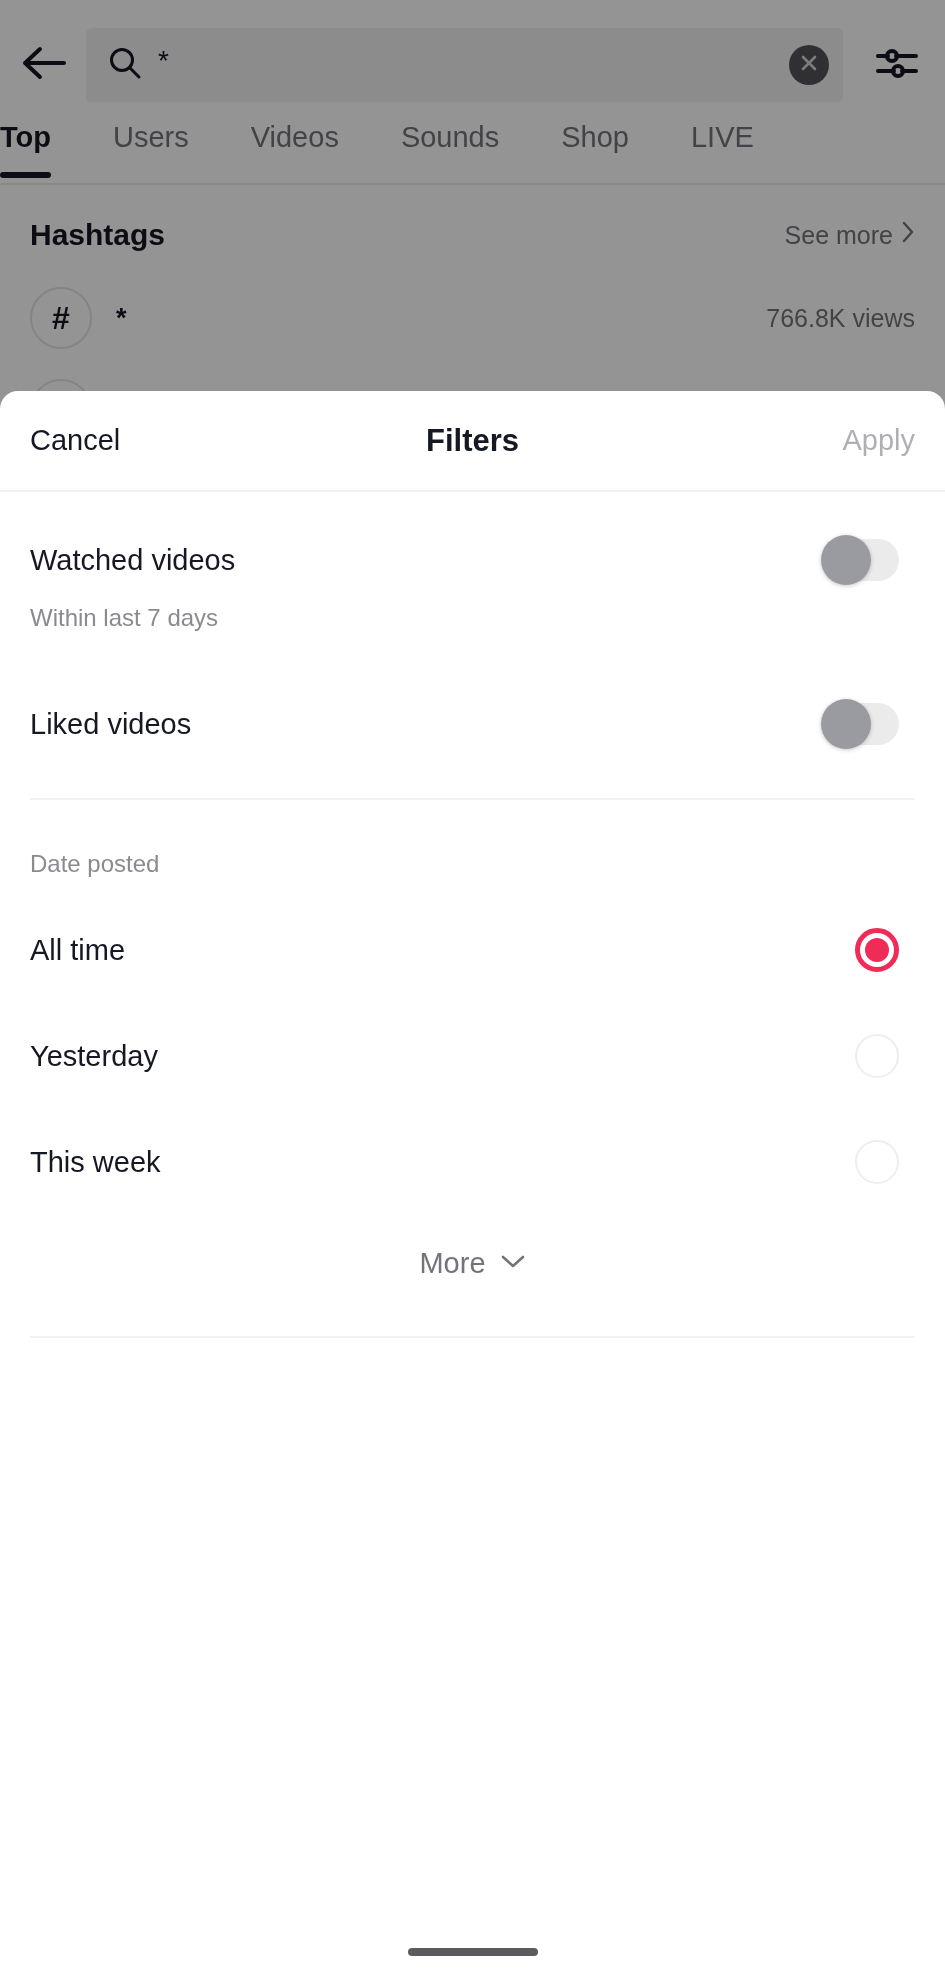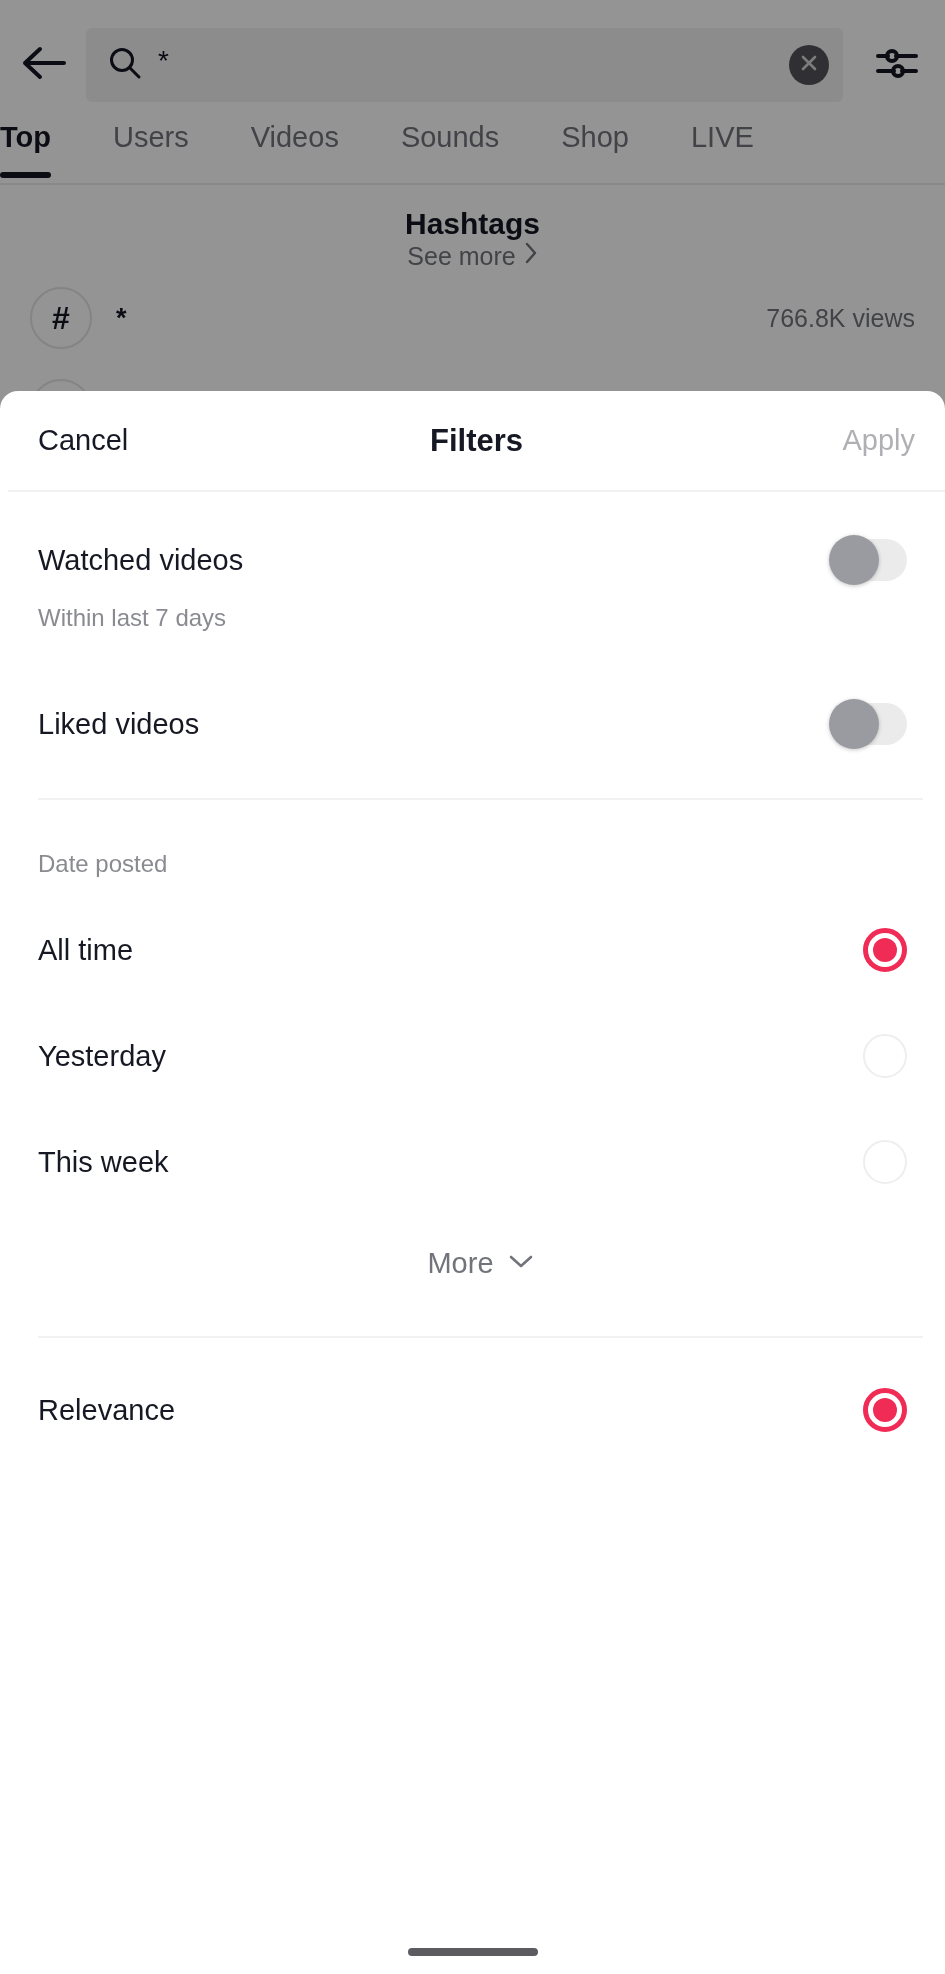--- a/index.html
+++ b/index.html
@@ -133,21 +133,20 @@
   .section-head {
     position: absolute;
     top: 207px;
     left: 0;
     width: 945px;
     height: 56px;
     display: flex;
     align-items: center;
     justify-content: space-between;
     padding: 0 30px;
-    flex-direction: column;
   }
   .section-head .title {
     font-size: 30px;
     font-weight: bold;
     color: #161823;
   }
   .see-more {
     font-size: 25px;
     color: #73747b;
     display: flex;
@@ -201,21 +200,20 @@
   
   #sheet {
     position: absolute;
     left: 0;
     bottom: 0;
     width: 945px;
     height: 1583px;
     background: #ffffff;
     border-radius: 18px 18px 0 0;
     overflow: hidden;
-    padding-left: 8px;
   }
 
   .sheet-header {
     position: relative;
     height: 99px;
     display: flex;
     align-items: center;
     padding: 0 30px;
   }
   .sheet-cancel {
@@ -474,21 +472,17 @@
       <span>
         <svg width="26" height="16" viewBox="0 0 26 16" fill="none">
           <path d="M3 4 L13 13 L23 4" stroke="#73747b" stroke-width="2.6" stroke-linecap="round" stroke-linejoin="round"></path>
         </svg>
       </span>
     </div>
 
     <div class="divider" style="margin-top:48px;"></div>
 
 
-    <div class="row" style="margin-top:44px; height:56px;">
-      <span class="row-label">Relevance</span>
-      <span class="radio checked"></span>
-    </div>
 
     <div class="home-indicator"></div>
   </div>
 
 </div>
 
 </body></html>

